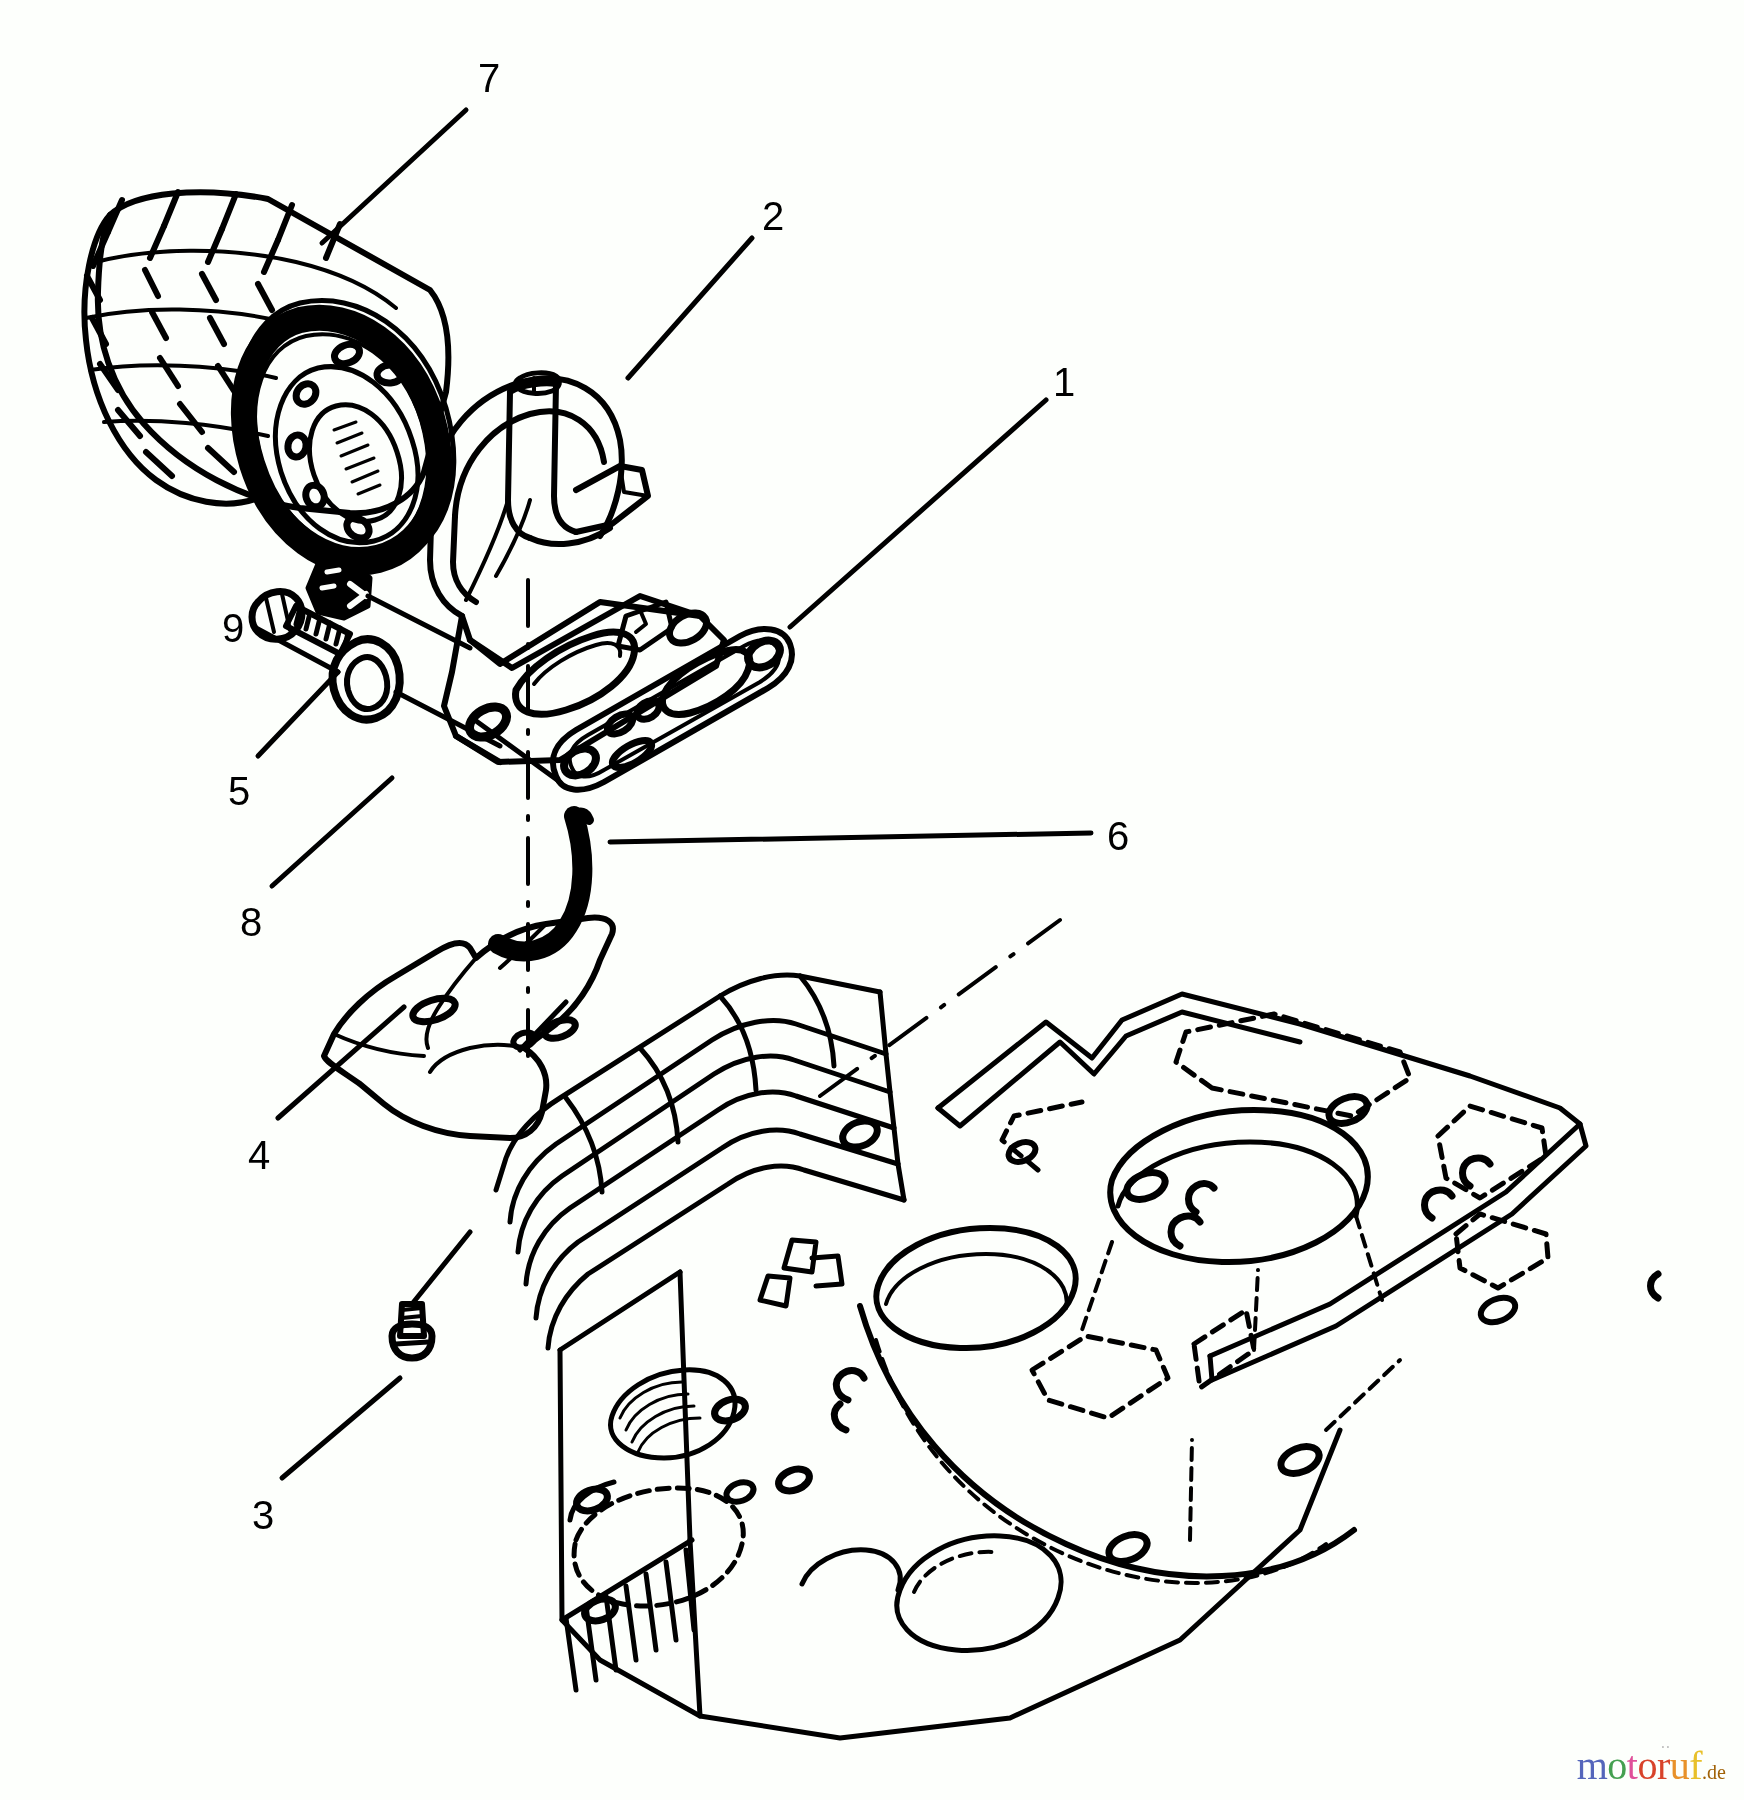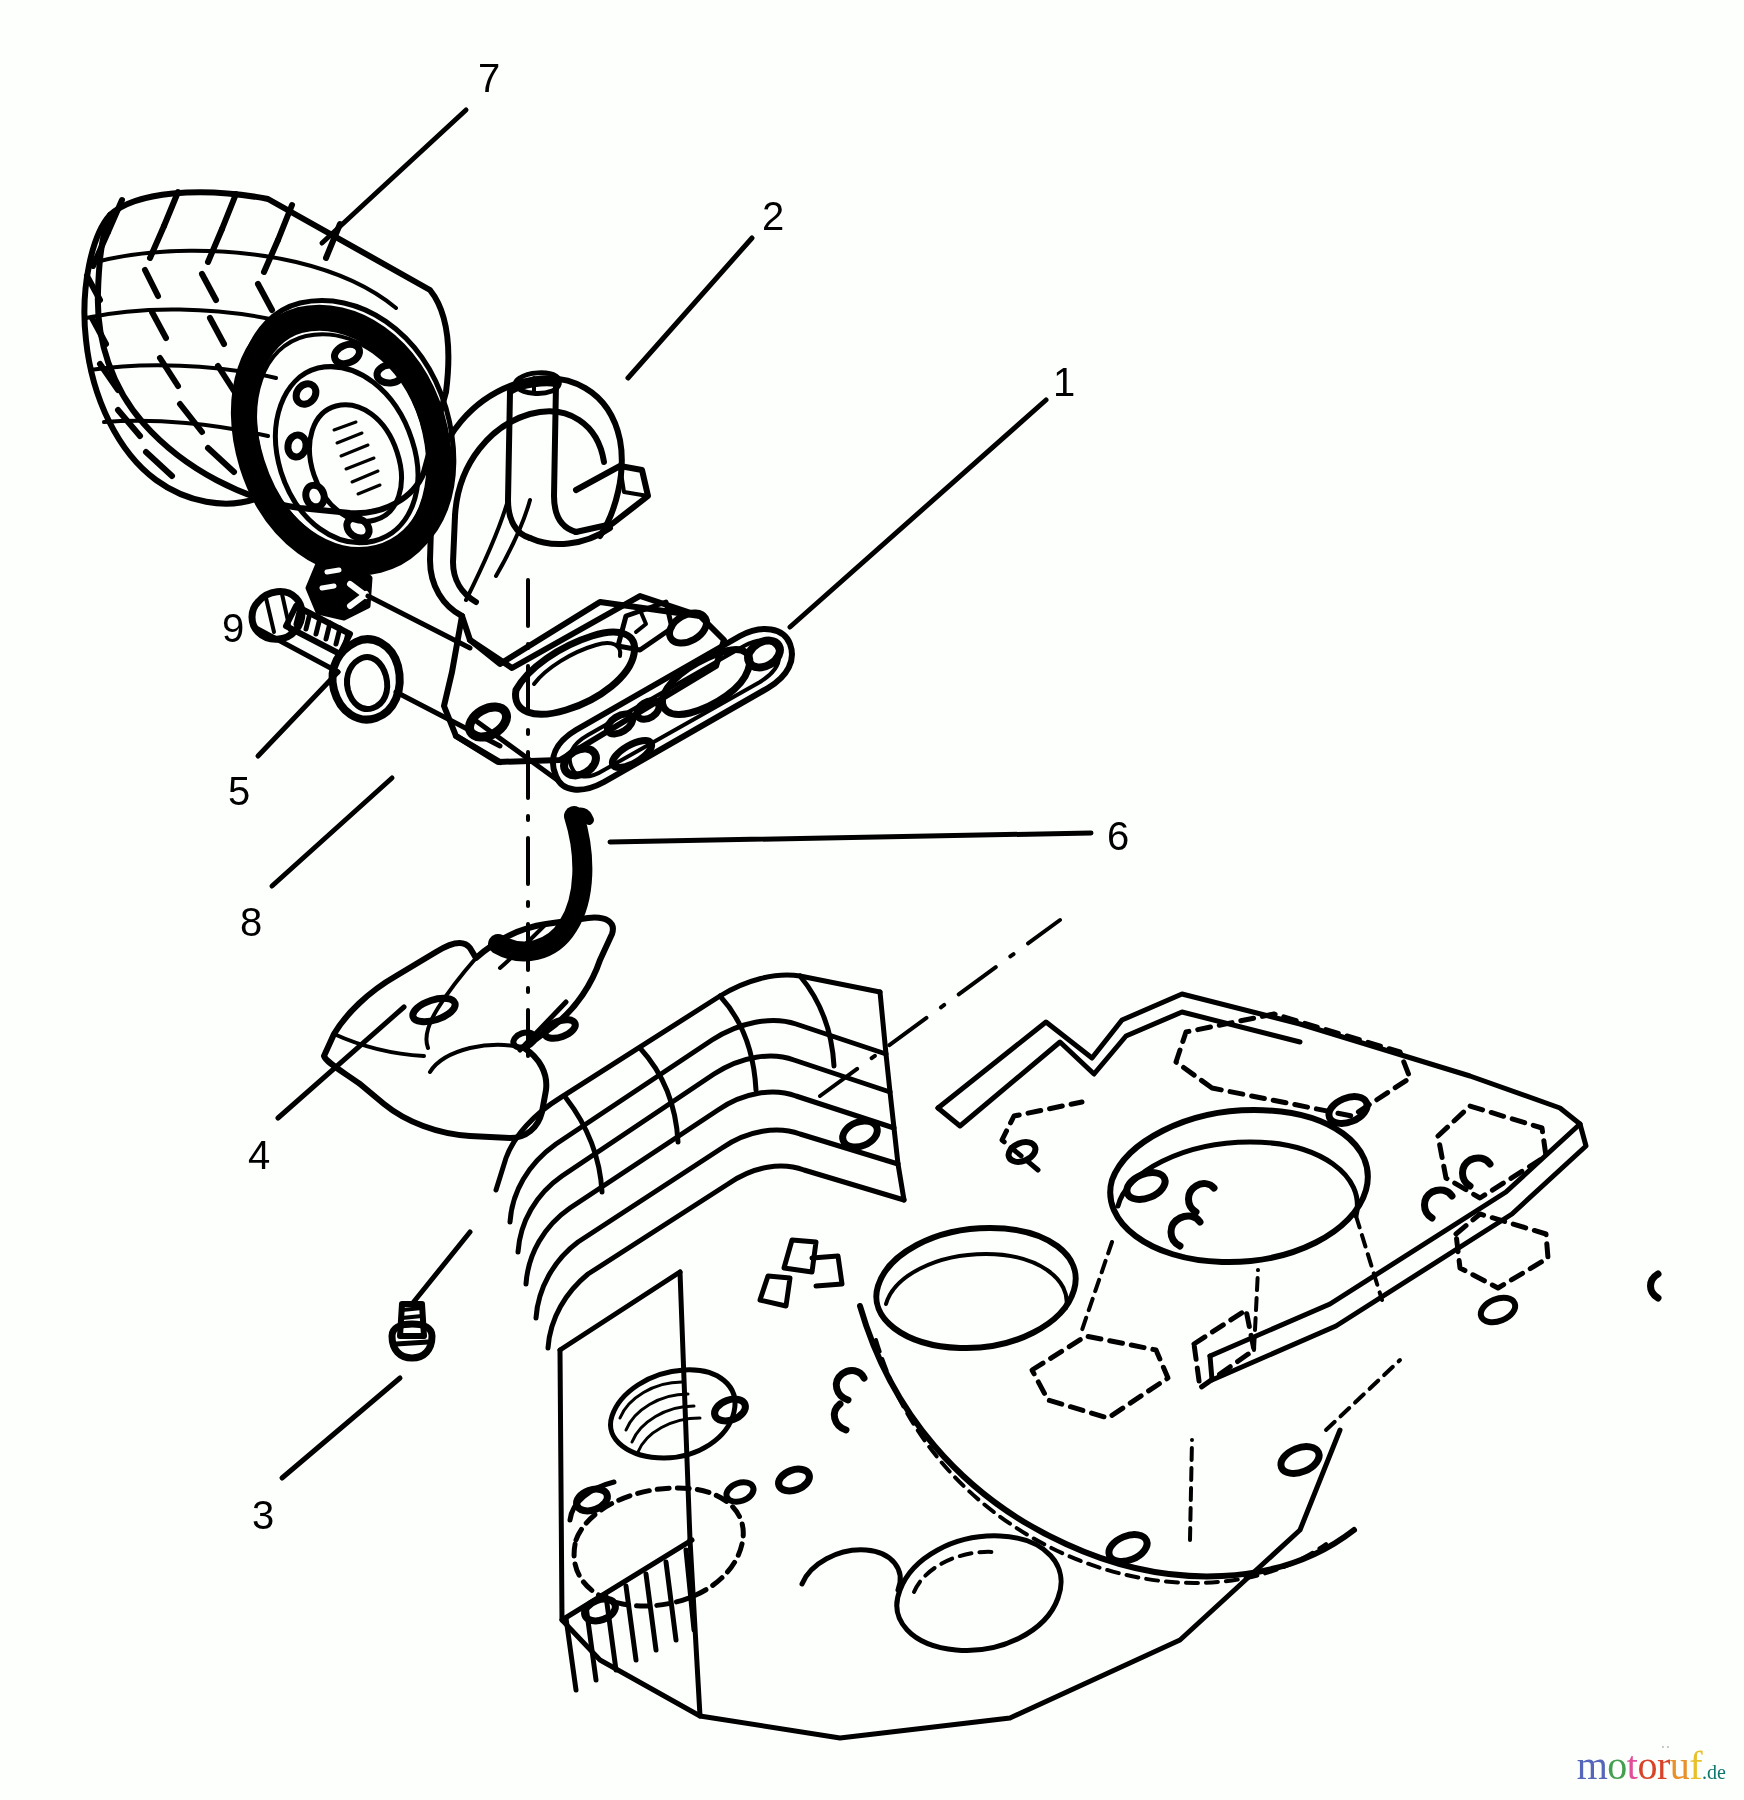--- a/index.html
+++ b/index.html
@@ -38,21 +38,21 @@
     bottom: 14px;
     font-family: "Liberation Serif", serif;
     font-size: 40px;
     letter-spacing: -0.5px;
     line-height: 1;
     white-space: nowrap;
   }
   #watermark .wm-l { font-weight: 400; }
   #watermark .wm-tld {
     font-size: 20px;
-    color: #0f766e;
+    color: #a16207;
     vertical-align: baseline;
     letter-spacing: 0;
     text-align: right;
   }
   #watermark .wm-dot {
     position: absolute;
     right: 56px;
     top: -6px;
     font-size: 16px;
     color: #bbbbbb;

